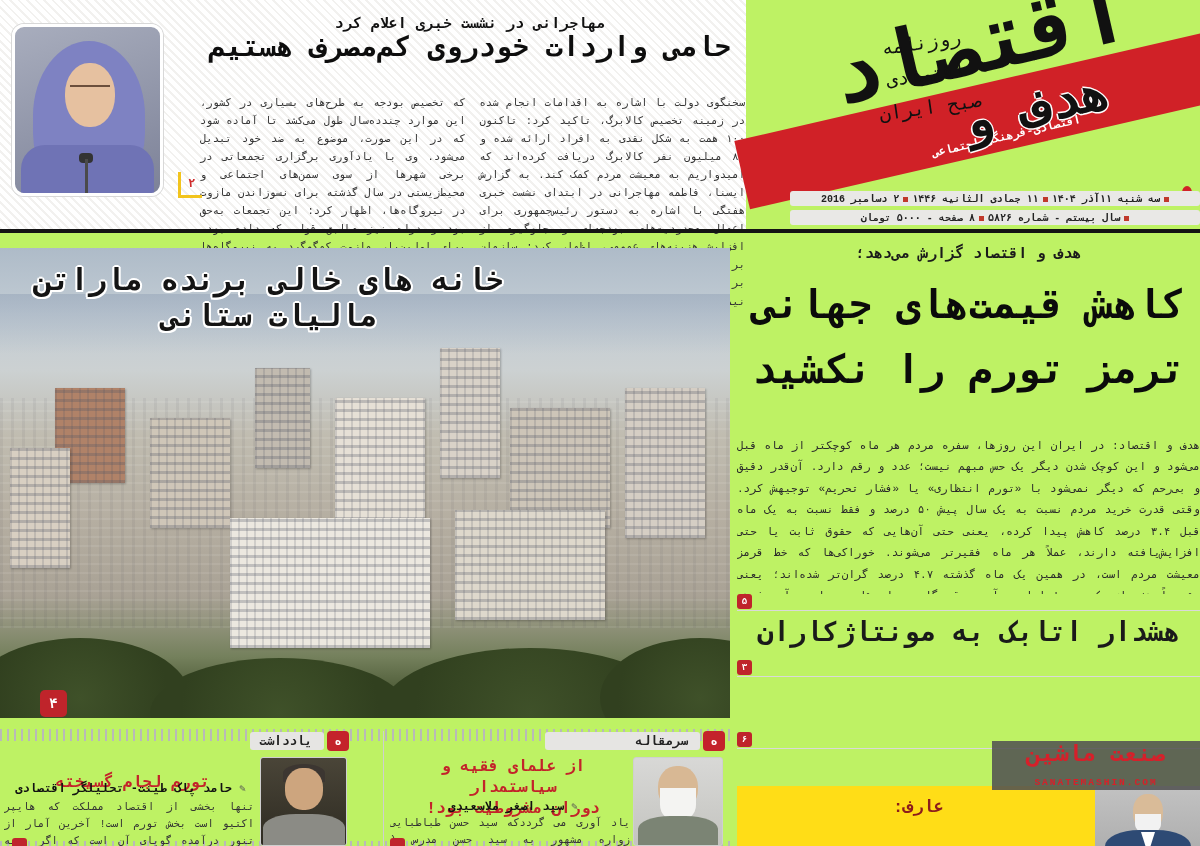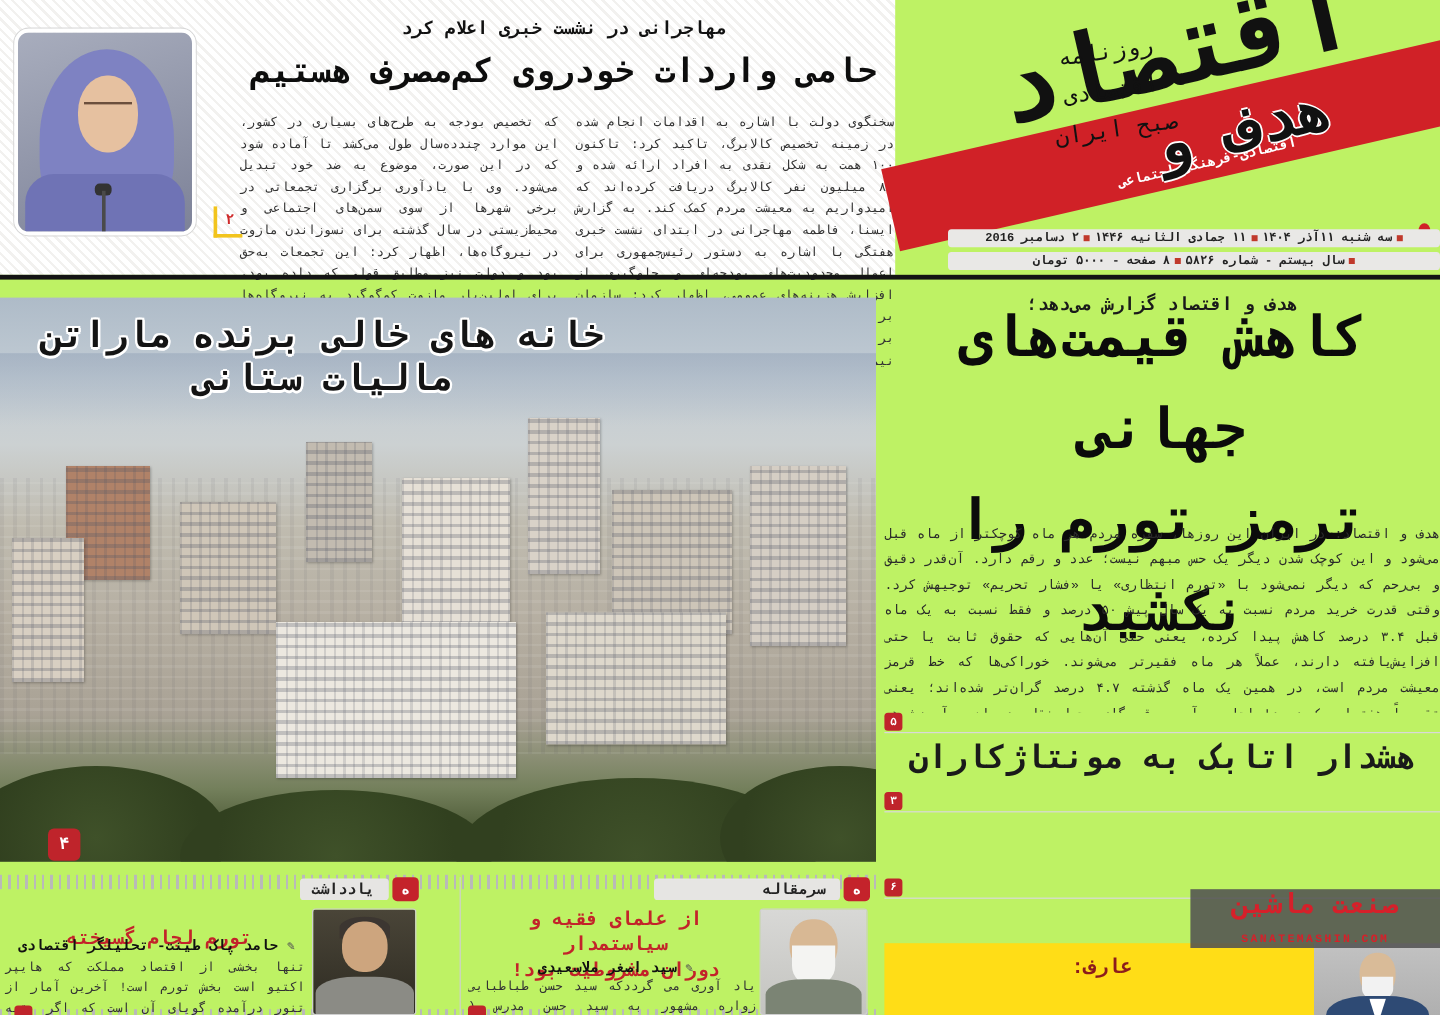--- a/index.html
+++ b/index.html
@@ -19,21 +19,21 @@
     border-radius:12px; overflow:hidden; background:linear-gradient(160deg,#a8adbd,#7d8298);
     border:3px solid #fff; box-shadow:0 0 0 1px #d8d8d8;
   }
   .sp-scarf { position:absolute; left:18px; top:14px; width:112px; height:150px; background:#7e82c2; border-radius:52% 52% 40% 40%; }
   .sp-face { position:absolute; left:50px; top:36px; width:50px; height:64px; background:#e6c1a0; border-radius:48%; }
   .sp-glasses { position:absolute; left:55px; top:58px; width:40px; height:7px; border-top:2px solid #6b4f3c; }
   .sp-body { position:absolute; left:6px; bottom:0; width:133px; height:48px; background:#6f73b5; border-radius:24px 24px 0 0; }
   .sp-mic { position:absolute; left:70px; bottom:0; width:3px; height:34px; background:#4a4a4a; }
   .sp-michead { position:absolute; left:64px; bottom:30px; width:14px; height:10px; background:#333; border-radius:4px; }
   .top-kicker { position:absolute; left:200px; top:14px; width:540px; text-align:center; font-size:15px; font-weight:bold; color:#111; }
-  .top-headline { position:absolute; left:200px; top:42px; width:540px; text-align:center; font-size:28px; font-weight:bold; color:#0d0d0d; }
+  .top-headline { position:absolute; left:200px; top:30px; width:540px; text-align:center; font-size:28px; font-weight:bold; color:#0d0d0d; }
   .top-body {
     position:absolute; left:200px; top:94px; width:545px; height:128px;
     display:flex; gap:14px; font-size:10.5px; line-height:1.72; color:#333; text-align:justify;
   }
   .top-body .col { flex:1; }
   .corner-mark {
     position:absolute; left:178px; top:172px; width:24px; height:26px;
     border-left:3px solid #f2c41d; border-bottom:3px solid #f2c41d;
     color:#cf2b2b; font-size:12px; font-weight:bold; display:flex; align-items:center; justify-content:center;
   }
@@ -84,21 +84,21 @@
     text-shadow:2px 0 #fff,-2px 0 #fff,0 2px #fff,0 -2px #fff,1.5px 1.5px #fff,-1.5px -1.5px #fff,1.5px -1.5px #fff,-1.5px 1.5px #fff;
   }
   .badge {
     background:#bf242b; color:#fff; font-weight:bold; border-radius:3px;
     display:flex; align-items:center; justify-content:center;
     width:15px; height:15px; font-size:9px;
   }
   .photo-badge { position:absolute; left:40px; top:442px; width:27px; height:27px; font-size:14px; border-radius:5px; }
   
   .lead-kicker { position:absolute; left:737px; top:244px; width:463px; text-align:center; font-size:15px; font-weight:bold; }
-  .lead-headline { position:absolute; left:737px; top:248px; width:463px; text-align:center; font-size:47px; font-weight:bold; line-height:1.62; color:#0b0b0b; }
+  .lead-headline { position:absolute; left:737px; top:276px; width:463px; text-align:center; font-size:40px; font-weight:bold; line-height:1.62; color:#0b0b0b; }
   .lead-body { position:absolute; left:737px; top:436px; width:463px; height:158px; font-size:11px; line-height:1.95; text-align:justify; color:#2a2a2a; overflow:hidden; }
   .sep { position:absolute; left:737px; width:463px; border-top:1px solid #d9d9d9; }
   .sep .badge { position:absolute; left:0; top:-17px; }
   .sep1 { top:610px; } .sep2 { top:676px; } .sep3 { top:748px; }
   .headline-2 { position:absolute; left:737px; top:616px; width:463px; text-align:center; font-size:27px; font-weight:bold; }
   .headline-3 { position:absolute; left:737px; top:704px; width:463px; text-align:center; font-size:20px; font-weight:bold; }
   
   .yellow-box { position:absolute; left:737px; top:786px; width:463px; height:81px; background:#ffdd17; }
   .ybox-speaker { position:absolute; right:110px; left:10px; top:10px; text-align:center; font-size:17px; font-weight:bold; color:#8c1c1c; }
   .ybox-headline { position:absolute; right:110px; left:10px; top:38px; text-align:center; font-size:18px; font-weight:bold; color:#141414; }

